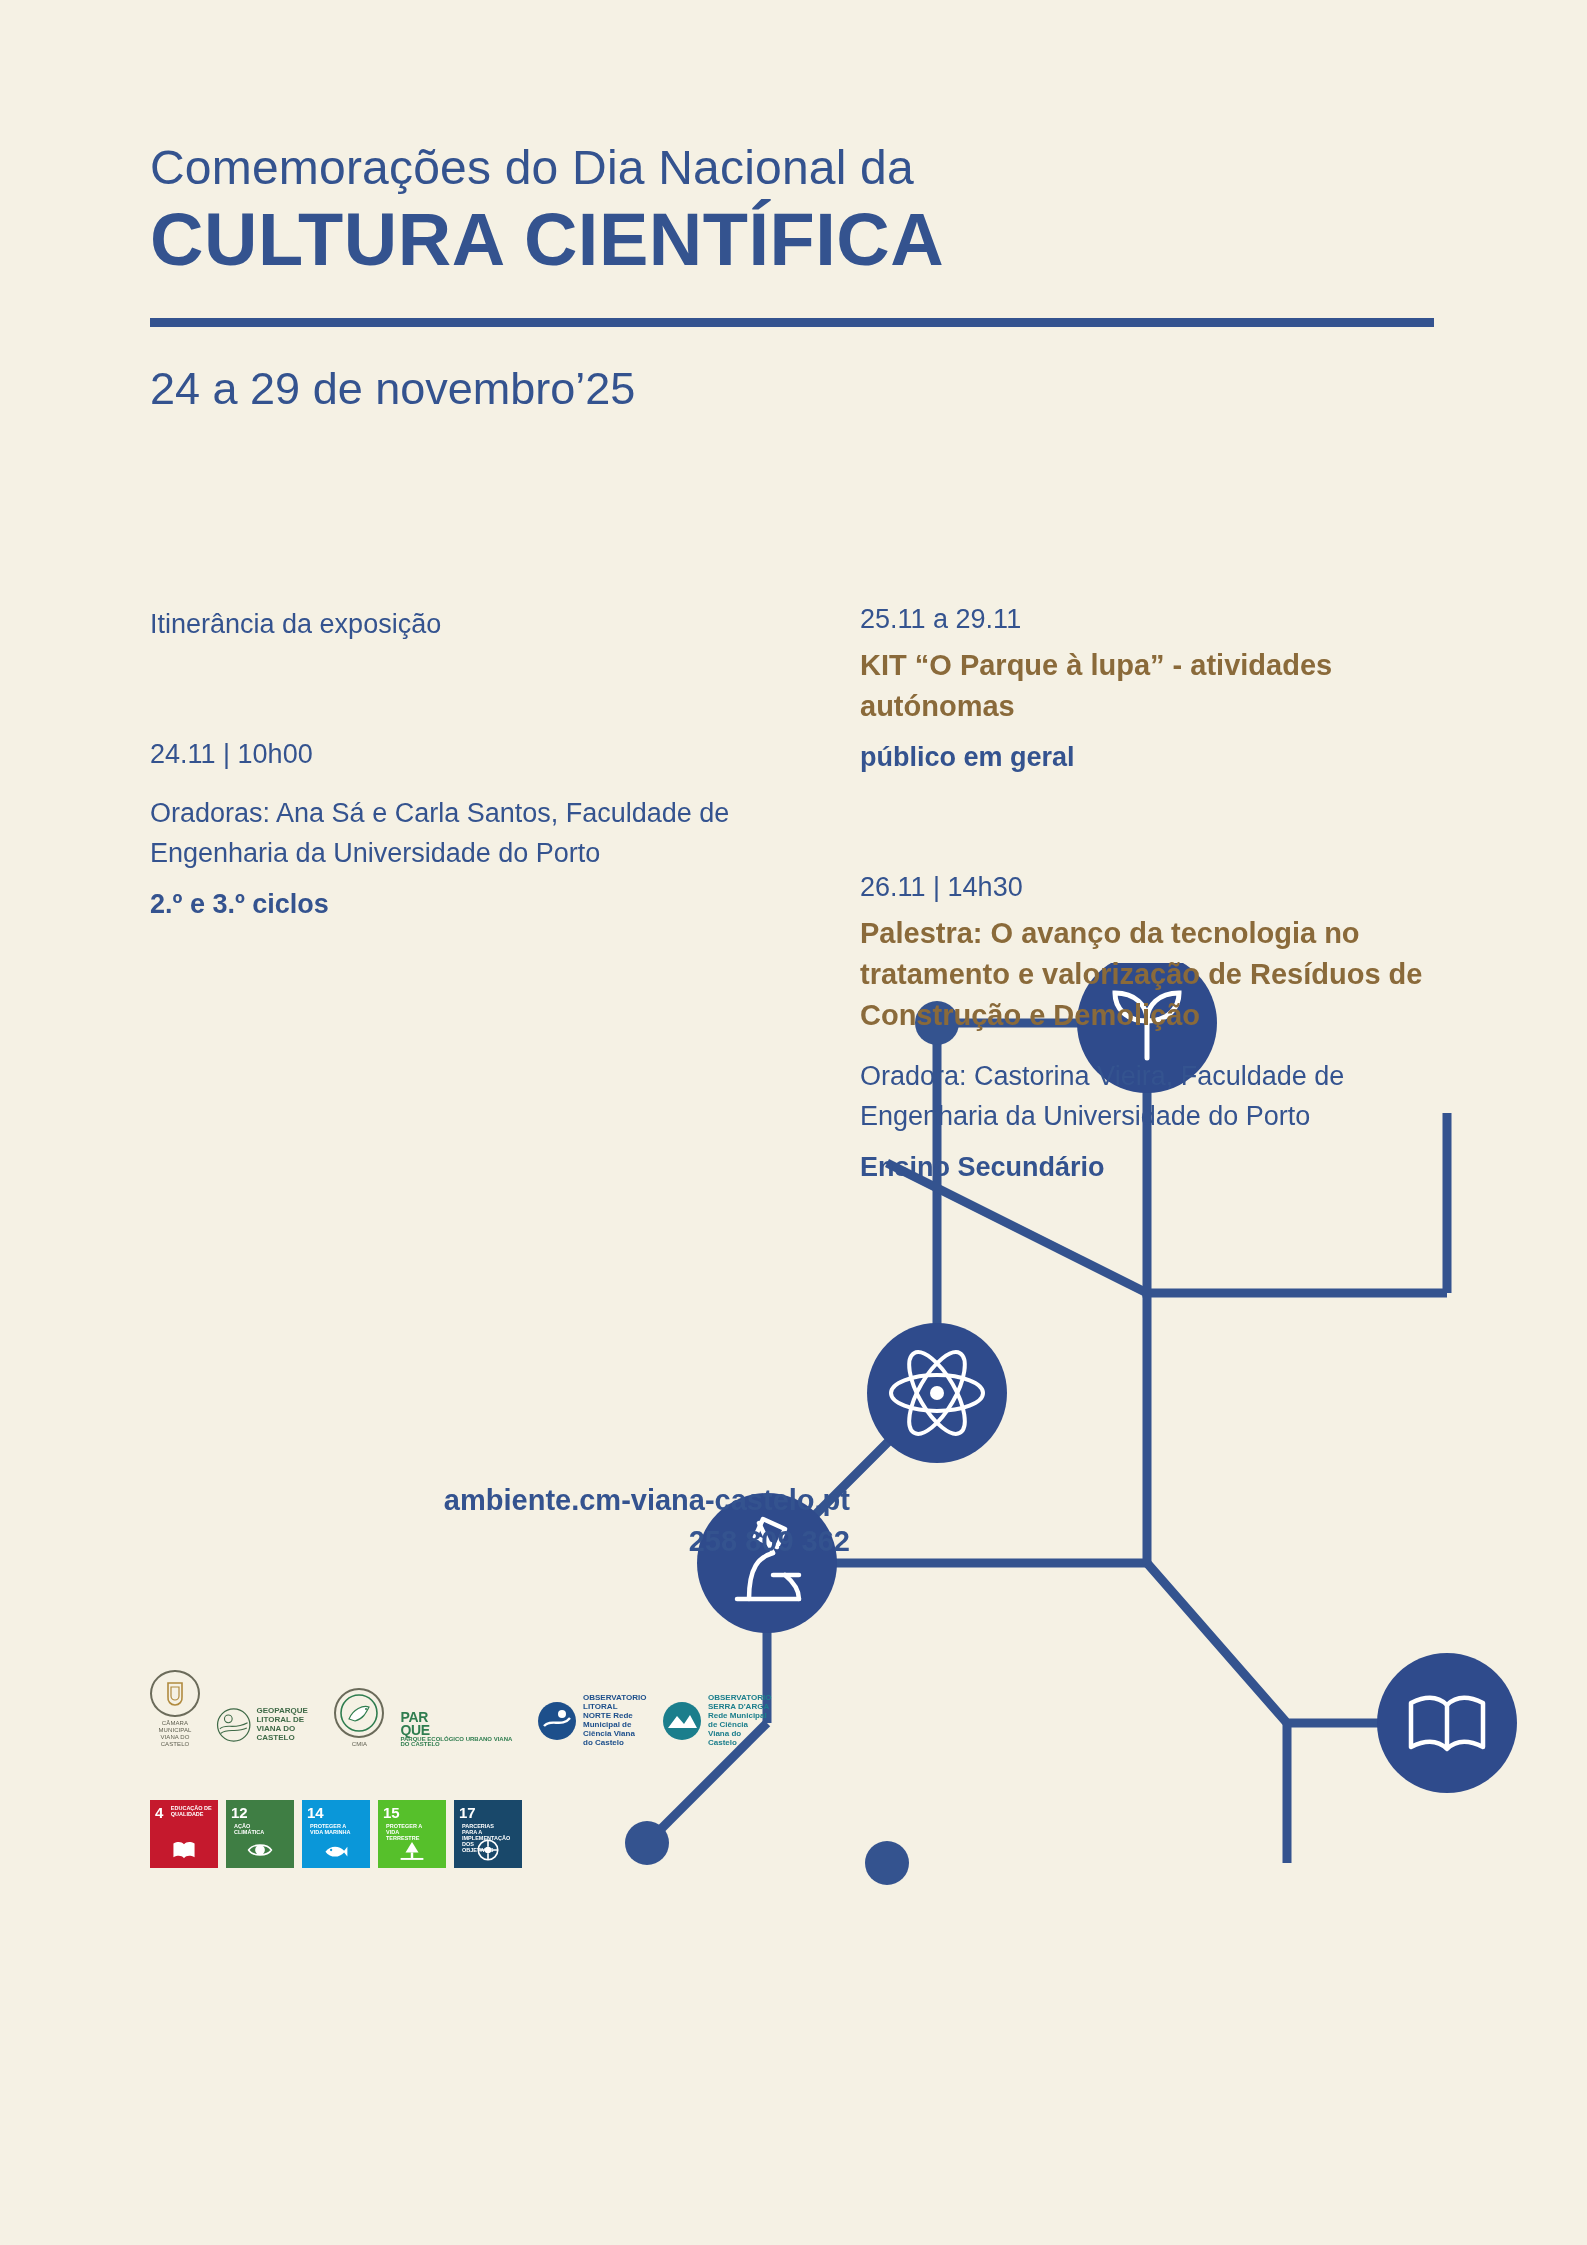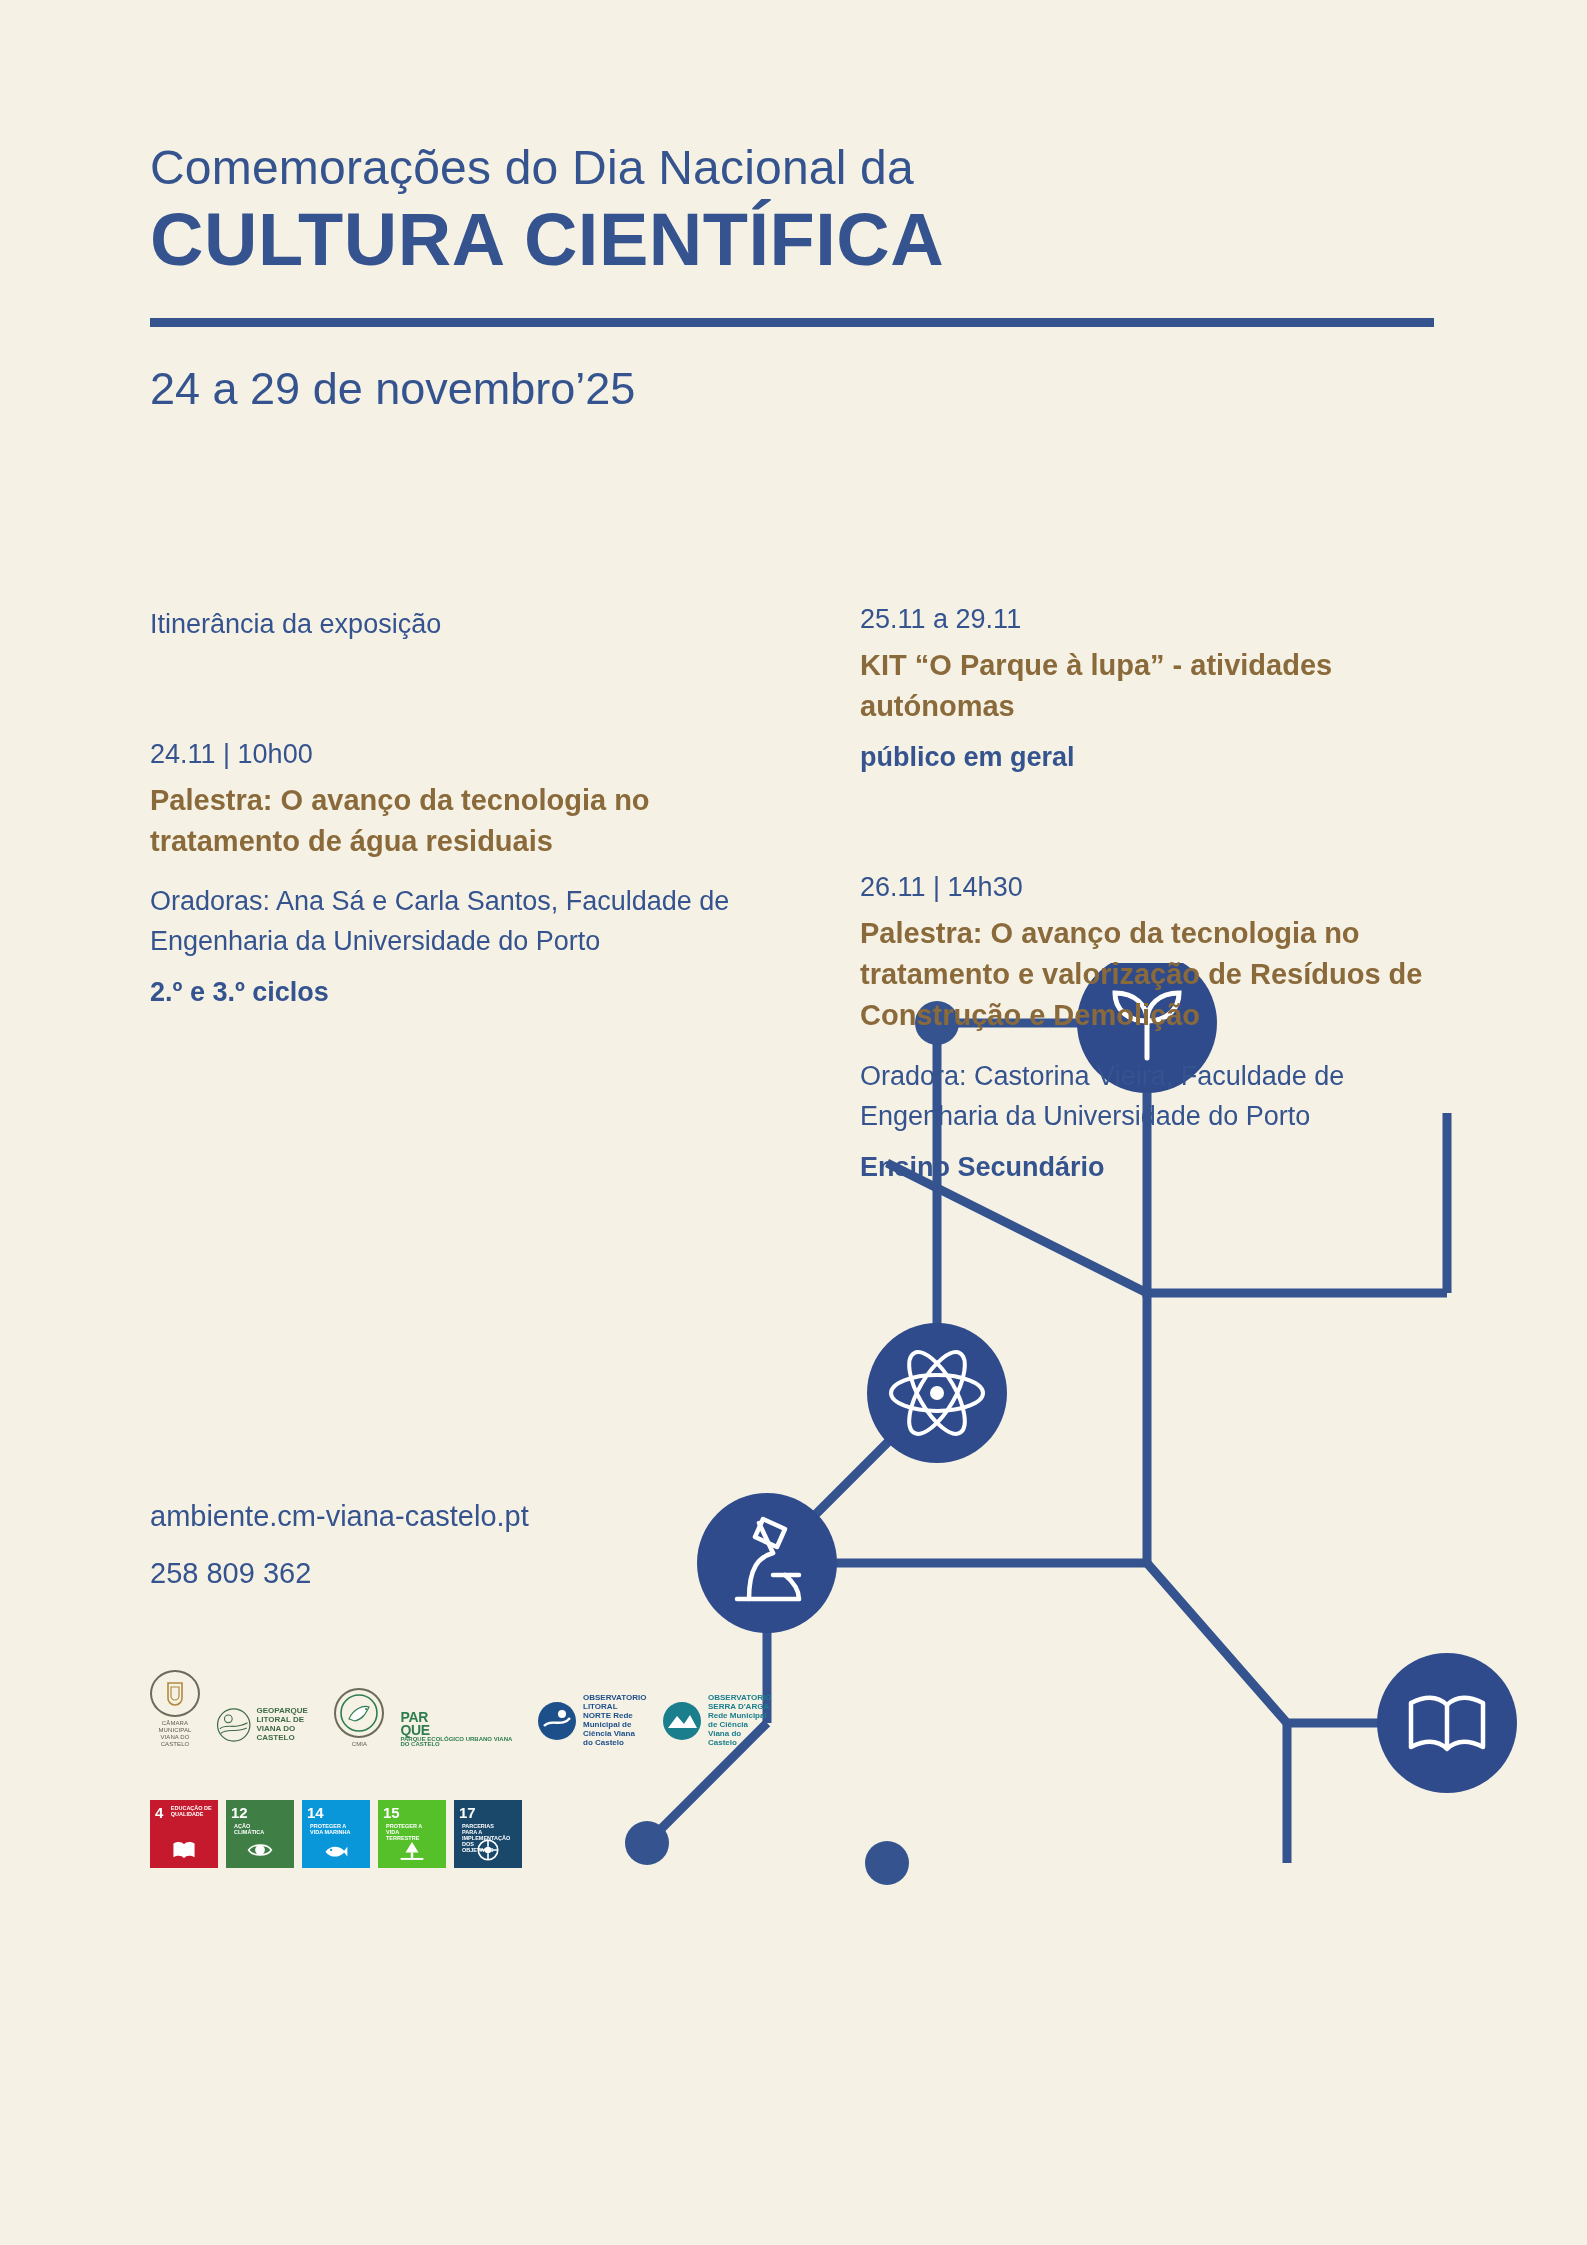--- a/index.html
+++ b/index.html
@@ -120,24 +120,25 @@
     width: 700px;
   }
   .contact-head {
     font-size: 28px;
     font-weight: 700;
     color: #34538f;
     letter-spacing: 0.3px;
   }
   .contact-line {
     font-size: 29px;
-    font-weight: 400;
+    font-weight: 700;
     color: #34538f;
     line-height: 1.42;
-    margin-top: 16px;
+    margin-top: 0;
+    text-align: right;
   }
 
   
   .logos {
     position: absolute;
     left: 150px;
     top: 1670px;
     width: 620px;
   }
   .logo-row {
@@ -319,21 +320,20 @@
   <div class="cols">
 
     <div class="col">
 
       <div class="block">
         <div class="evt-sub">Itinerância da exposição</div>
       </div>
 
       <div class="block">
         <div class="meta">24.11 | 10h00</div>
-        <div class="evt-title">Palestra: O avanço da tecnologia no tratamento de água residuais</div>
         <div class="evt-sub gap-sm">Oradoras: Ana Sá e Carla Santos, Faculdade de Engenharia da Universidade do Porto</div>
         <div class="evt-strong">2.º e 3.º ciclos</div>
       </div>
 
     </div>
 
     <div class="col">
 
       <div class="block">
         <div class="meta">25.11 a 29.11</div>

